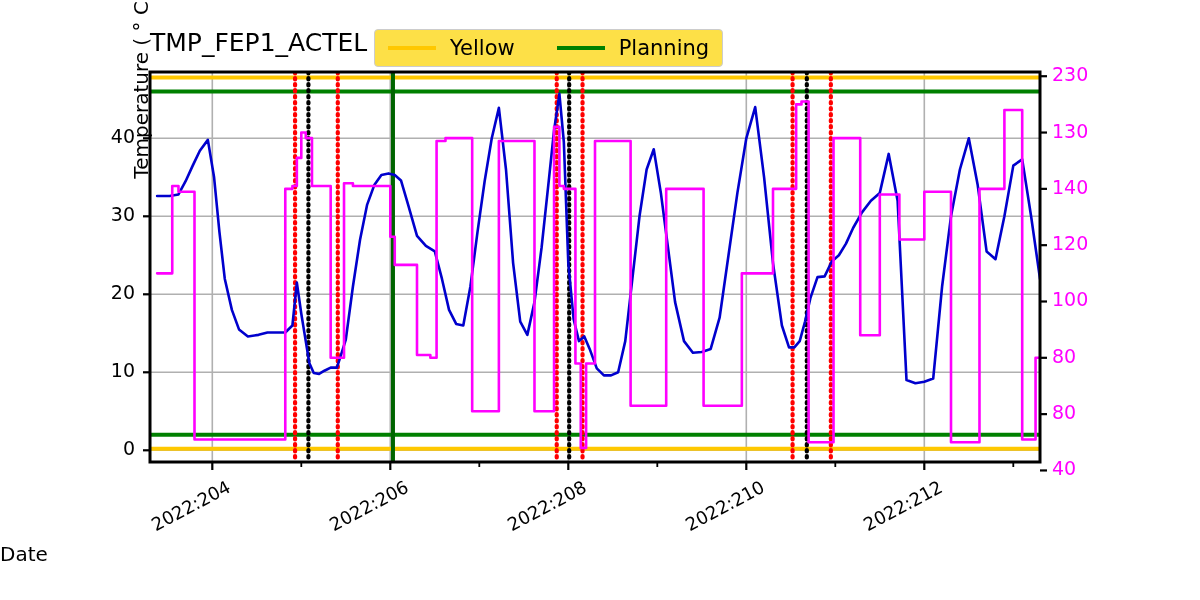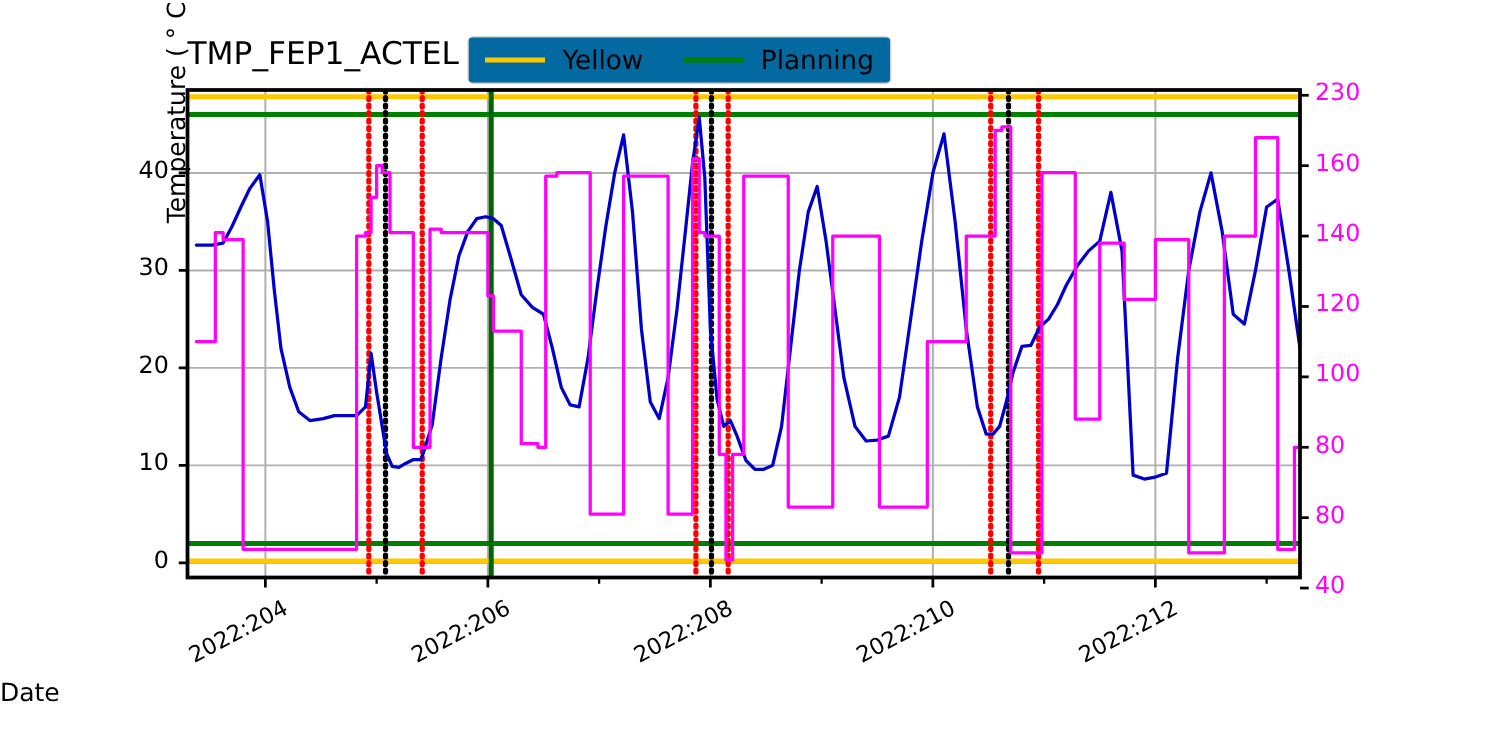--- a/index.html
+++ b/index.html
@@ -10,22 +10,22 @@
   }
   #stage{position:relative;width:1200px;height:600px;}
   #plot-svg{position:absolute;left:0;top:0;}
   .ttl{
     position:absolute;left:150px;top:28px;
     font-size:25px;color:#000;letter-spacing:0px;white-space:nowrap;
   }
   .legend-box{
     position:absolute;left:374px;top:29px;
     height:38px;box-sizing:border-box;
-    border:1px solid #cccccc;border-radius:4px;background:#0369a1;
-    display:flex;align-items:center;padding:0 13px;gap:2px;
+    border:1px solid #cccccc;border-radius:4px;background:#fde047;
+    display:flex;align-items:center;padding:0 13px;gap:12px;
   }
   .leg-item{display:flex;align-items:center;}
   .leg-item + .leg-item{margin-left:30px;}
   .leg-swatch{display:inline-block;width:48px;height:0;border-top-width:4px;border-top-style:solid;margin-right:14px;}
   .leg-lbl{font-size:21px;color:#000;white-space:nowrap;}
   .ylab-left{
     position:absolute;left:-24px;top:74px;width:330px;
     transform:rotate(-90deg);transform-origin:center center;
     text-align:center;font-size:20px;color:#000;
   }
@@ -133,21 +133,21 @@
       <div class="ytick-l" style="left: 95px; top: 359.3px;">10</div>
       <div class="ytick-l" style="left: 95px; top: 281.3px;">20</div>
       <div class="ytick-l" style="left: 95px; top: 203.3px;">30</div>
       <div class="ytick-l" style="left: 95px; top: 125.3px;">40</div>
       <div class="ytick-r" style="left: 1052px; top: 457.448px;">40</div>
       <div class="ytick-r" style="left: 1052px; top: 401.13px;">80</div>
       <div class="ytick-r" style="left: 1052px; top: 344.812px;">80</div>
       <div class="ytick-r" style="left: 1052px; top: 288.495px;">100</div>
       <div class="ytick-r" style="left: 1052px; top: 232.177px;">120</div>
       <div class="ytick-r" style="left: 1052px; top: 175.859px;">140</div>
-      <div class="ytick-r" style="left: 1052px; top: 119.542px;">160</div>
+      <div class="ytick-r" style="left: 1052px; top: 119.542px;">130</div>
       <div class="ytick-r" style="left: 1052px; top: 63.2238px;">230</div>
       <div class="xtick" style="left: 124.3px; top: 476px; width: 100px;">2022:204</div>
       <div class="xtick" style="left: 302.3px; top: 476px; width: 100px;">2022:206</div>
       <div class="xtick" style="left: 480.3px; top: 476px; width: 100px;">2022:208</div>
       <div class="xtick" style="left: 658.3px; top: 476px; width: 100px;">2022:210</div>
       <div class="xtick" style="left: 836.3px; top: 476px; width: 100px;">2022:212</div>
     </div>
 </div>
 
 </body></html>

